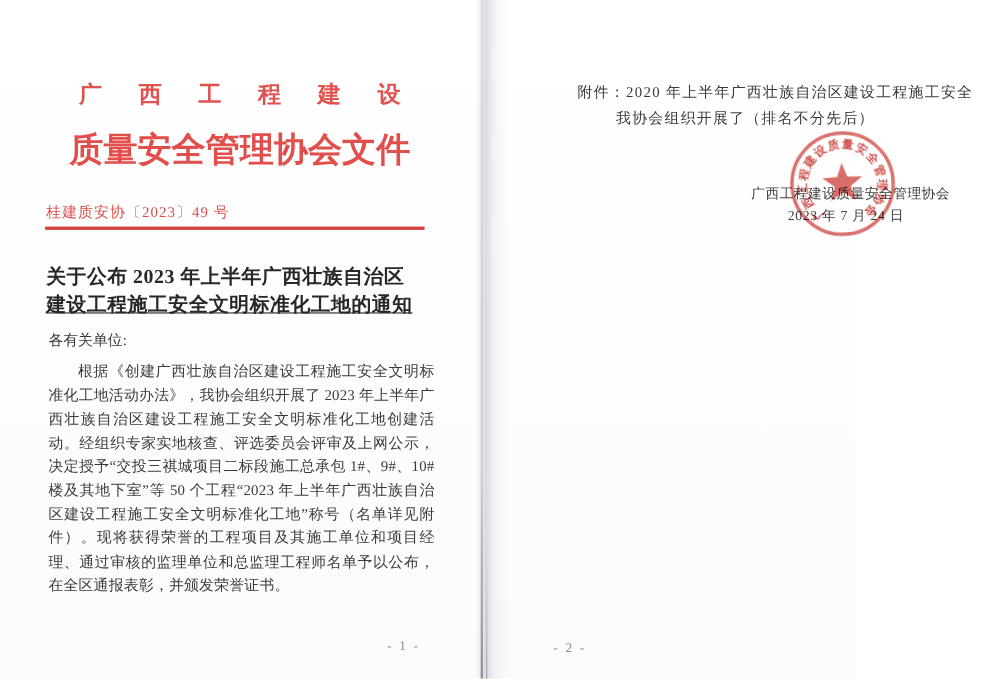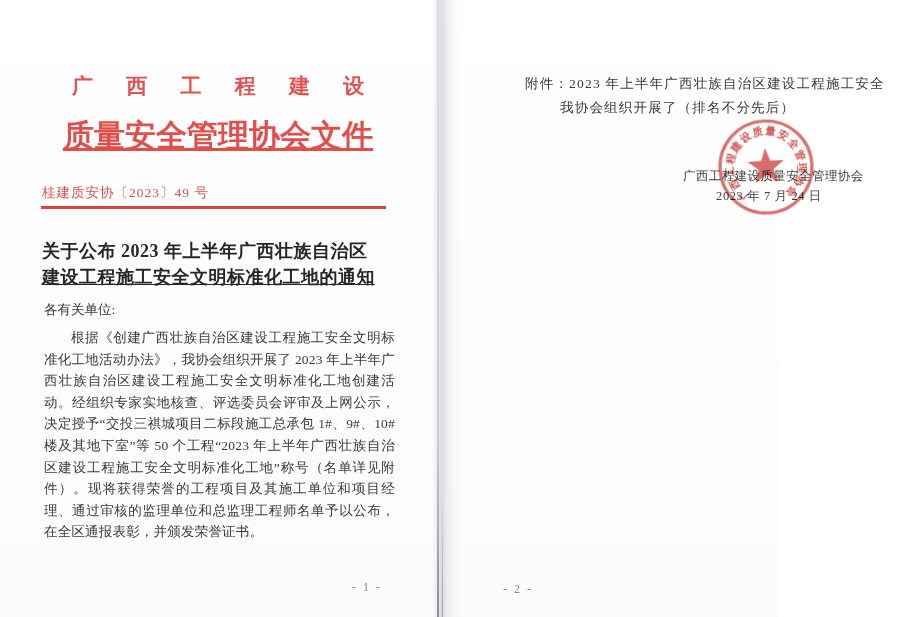--- a/index.html
+++ b/index.html
@@ -35,21 +35,20 @@
   
   .org-line1 {
     left:42px; top:72px; width:352px; text-align:center;
     font-size:21px; font-weight:bold; letter-spacing:14px; text-indent:14px;
     color:#e0524f;
   }
   .org-line2 {
     left:38px; top:115px; width:360px; text-align:center;
     font-size:31px; font-weight:bold; letter-spacing:0px;
     color:#e14f4c;
-    text-decoration:underline;
   }
   .doc-number {
     left:42px; top:184px; width:352px; text-align:left;
     font-size:13.5px; color:#d8504c; letter-spacing:1px;
   }
   .red-rule {
     position:absolute; left:41px; top:206px; width:345px; height:2.5px;
     background:#d6423d;
   }
   .doc-title { 
@@ -101,21 +100,21 @@
     <p class="body-par">根据《创建广西壮族自治区建设工程施工安全文明标准化工地活动办法》，我协会组织开展了 2023 年上半年广西壮族自治区建设工程施工安全文明标准化工地创建活动。经组织专家实地核查、评选委员会评审及上网公示，决定授予“交投三祺城项目二标段施工总承包 1#、9#、10#楼及其地下室”等 50 个工程“2023 年上半年广西壮族自治区建设工程施工安全文明标准化工地”称号（名单详见附件）。现将获得荣誉的工程项目及其施工单位和项目经理、通过审核的监理单位和总监理工程师名单予以公布，在全区通报表彰，并颁发荣誉证书。</p>
 
     <div class="t page-num pn1">- 1 -</div>
   </div>
 
   <div class="spine"></div>
   <div class="spine-line"></div>
   <div class="spine-line-2"></div>
 
   <div>
-    <div class="t attach-l1">附件：2023 年上半年广西壮族自治区建设工程施工安全</div>
+    <div class="t attach-l1">附件：2020 年上半年广西壮族自治区建设工程施工安全</div>
     <div class="t attach-l2">我协会组织开展了（排名不分先后）</div>
 
     <div class="t sig-org">广西工程建设质量安全管理协会</div>
     <div class="t sig-date">2023 年 7 月 24 日</div>
 
     <svg class="seal" viewBox="0 0 128 128" aria-hidden="true">
       <circle cx="64" cy="64" r="46" fill="none" stroke="#cc403b" stroke-width="3.2" opacity="0.82"></circle>
       <polygon points="64,45 68.6,57.7 82.1,58.1 71.4,66.4 75.2,79.4 64,71.8 52.8,79.4 56.6,66.4 45.9,58.1 59.4,57.7" fill="#cc403b" opacity="0.85"></polygon>
       <g class="ring">
           <text x="64" y="31.5" text-anchor="middle" transform="rotate(-137.0,64,64)" class="ring-char">广</text>

